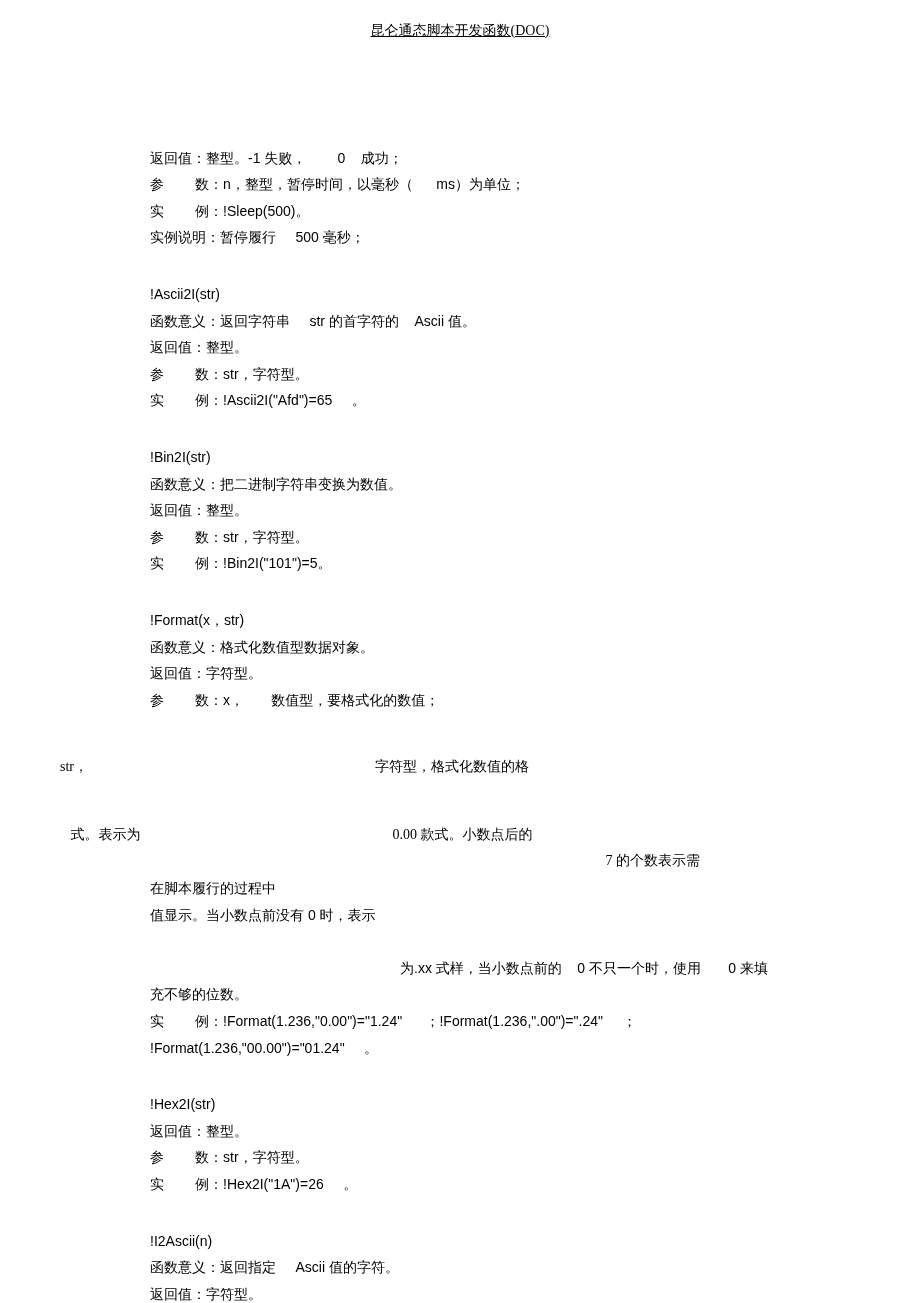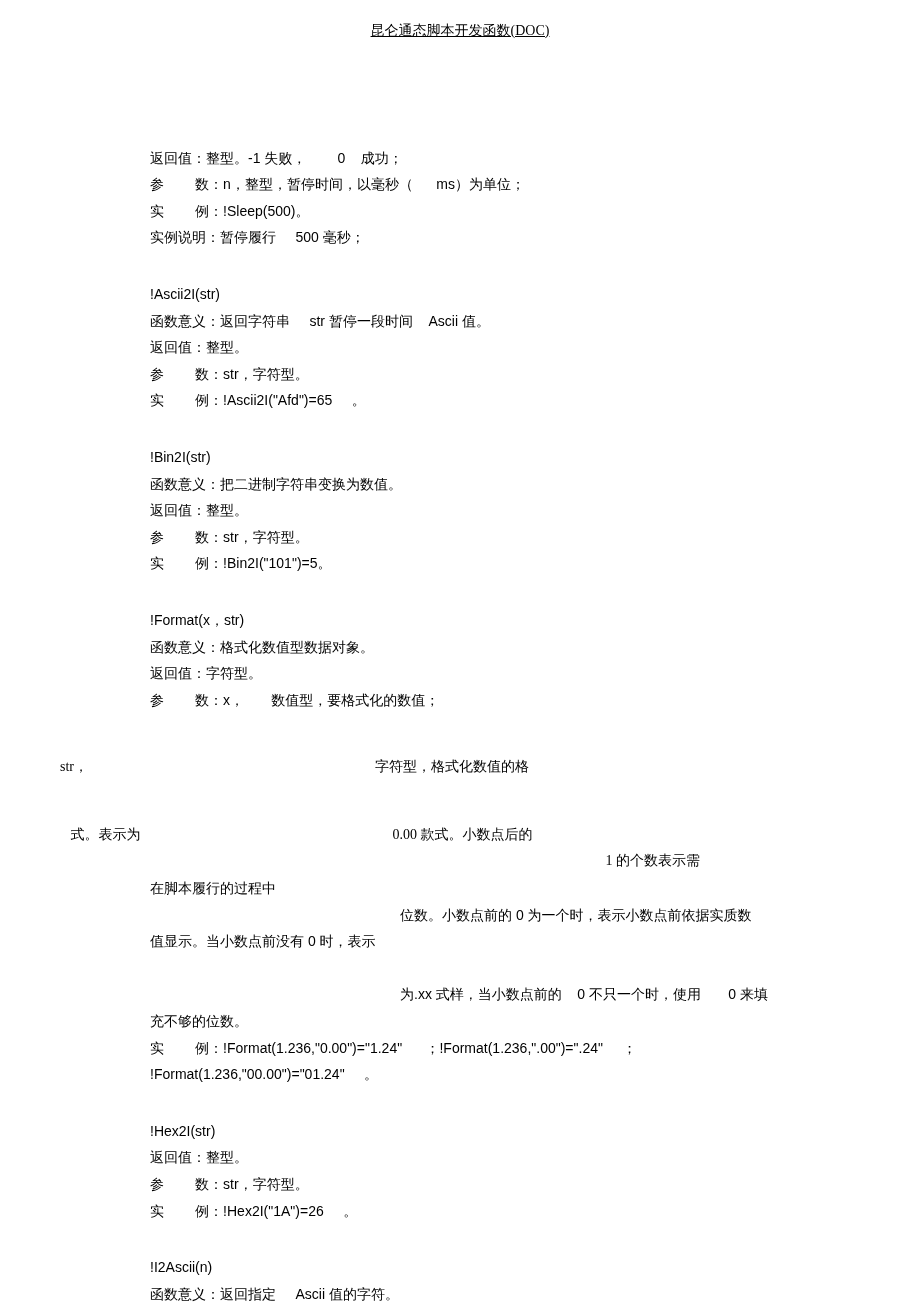--- a/index.html
+++ b/index.html
@@ -57,44 +57,43 @@
 
   <div class="section">
     <div class="line">返回值：整型。-1 失败，        0    成功；</div>
     <div class="line">参        数：n，整型，暂停时间，以毫秒（      ms）为单位；</div>
     <div class="line">实        例：!Sleep(500)。</div>
     <div class="line">实例说明：暂停履行     500 毫秒；</div>
   </div>
 
   <div class="section">
     <div class="line">!Ascii2I(str)</div>
-    <div class="line">函数意义：返回字符串     str 暂停一段时间    Ascii 值。</div>
+    <div class="line">函数意义：返回字符串     str 的首字符的    Ascii 值。</div>
     <div class="line">返回值：整型。</div>
     <div class="line">参        数：str，字符型。</div>
     <div class="line">实        例：!Ascii2I("Afd")=65     。</div>
   </div>
 
   <div class="section">
     <div class="line">!Bin2I(str)</div>
     <div class="line">函数意义：把二进制字符串变换为数值。</div>
     <div class="line">返回值：整型。</div>
     <div class="line">参        数：str，字符型。</div>
     <div class="line">实        例：!Bin2I("101")=5。</div>
   </div>
 
   <div class="section">
     <div class="line">!Format(x，str)</div>
     <div class="line">函数意义：格式化数值型数据对象。</div>
     <div class="line">返回值：字符型。</div>
     <div class="line">参        数：x，       数值型，要格式化的数值；</div>
     <div class="outdent-line">str，                                                                                  字符型，格式化数值的格</div>
     <div class="outdent-line">   式。表示为                                                                        0.00 款式。小数点后的</div>
-    <div class="right-text">1 的个数表示需</div>
+    <div class="right-text">7 的个数表示需</div>
     <div class="line">在脚本履行的过程中</div>
-    <div class="line indent-center">位数。小数点前的 0 为一个时，表示小数点前依据实质数</div>
     <div class="line">值显示。当小数点前没有 0 时，表示</div>
     <div class="line">&nbsp;</div>
     <div class="line indent-center">为.xx 式样，当小数点前的    0 不只一个时，使用       0 来填</div>
     <div class="line">充不够的位数。</div>
     <div class="line">实        例：!Format(1.236,"0.00")="1.24"      ；!Format(1.236,".00")=".24"     ；</div>
     <div class="line">!Format(1.236,"00.00")="01.24"     。</div>
   </div>
 
   <div class="section">
     <div class="line">!Hex2I(str)</div>

